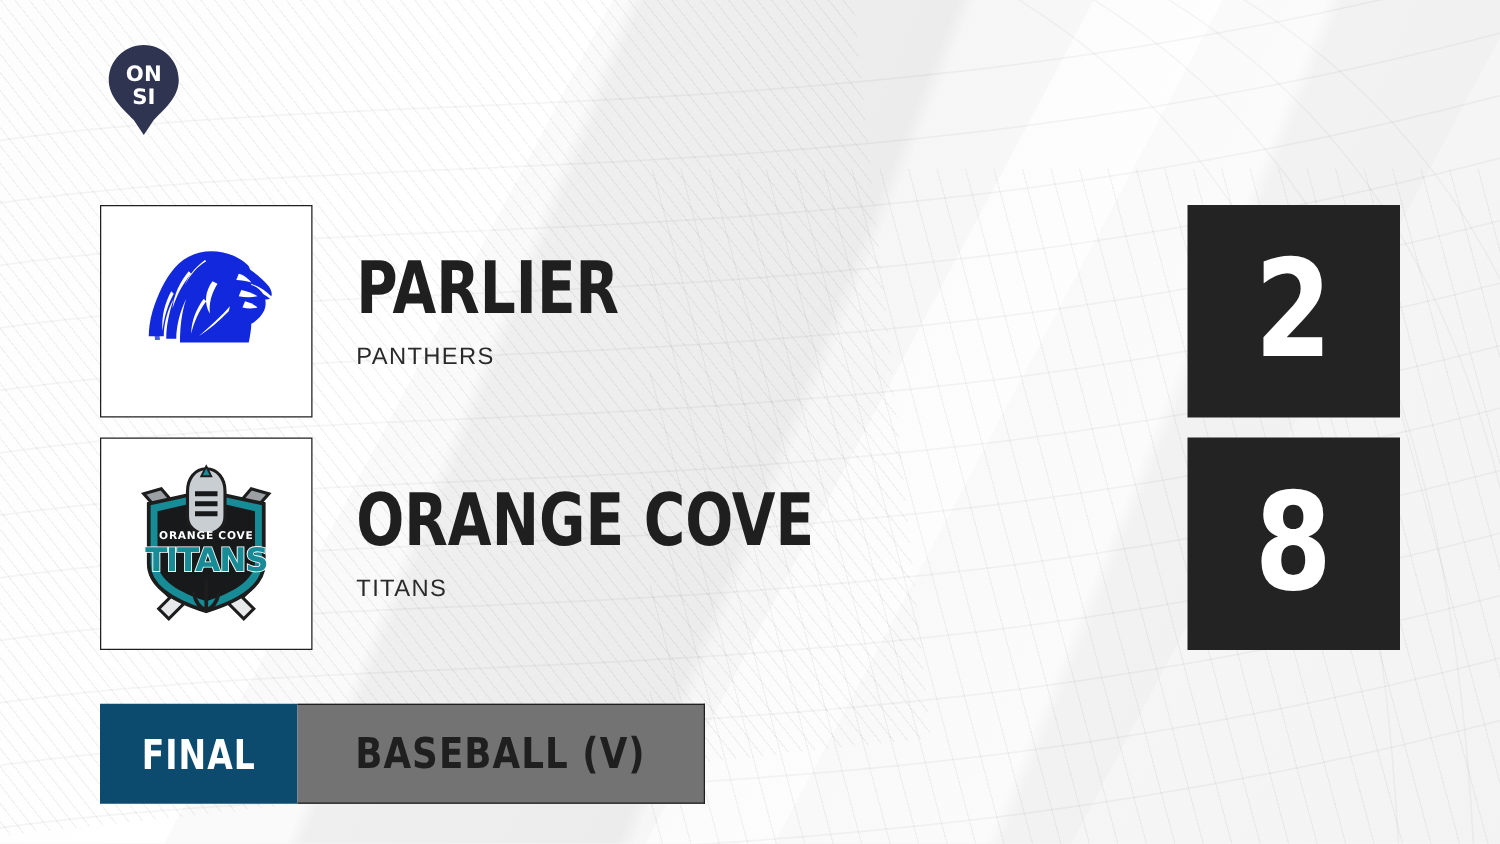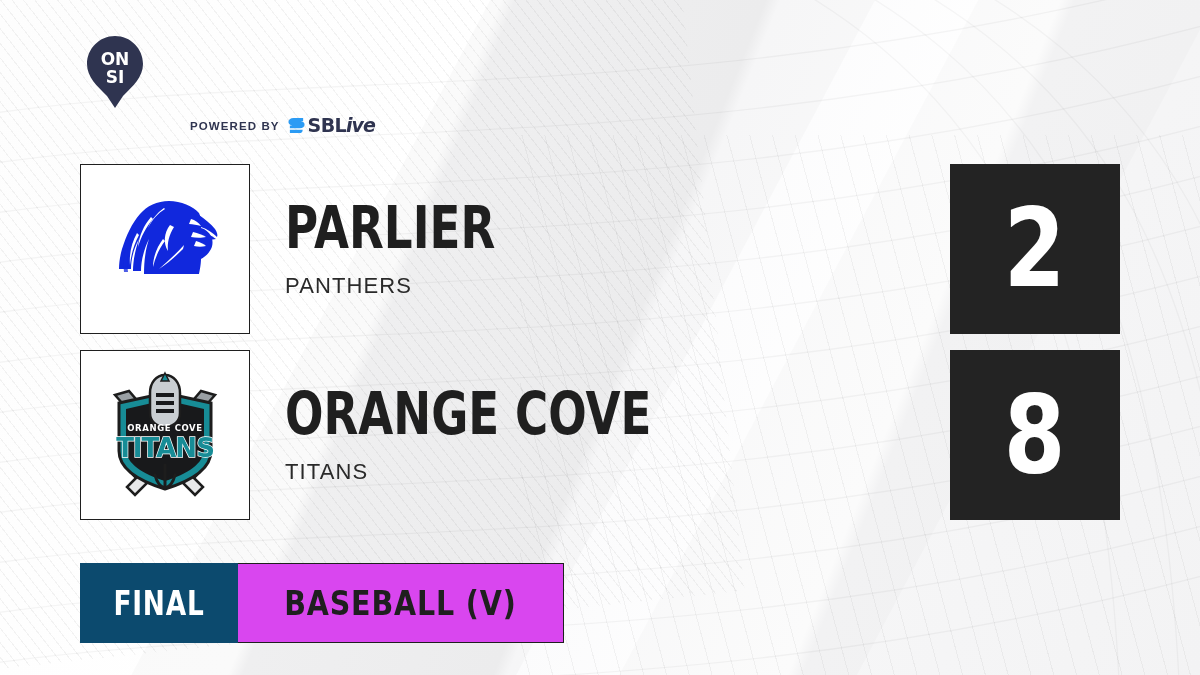--- a/index.html
+++ b/index.html
@@ -105,21 +105,21 @@
     font-size:58px;
     line-height:1;
     color:#1f1f1f;
     letter-spacing:0px;
     transform:scaleX(0.78);
     transform-origin:left center;
     white-space:nowrap;
   }
   .team-mascot{
     font-family:"Liberation Sans", sans-serif;
-    font-size:22px;
+    font-size:19px;
     letter-spacing:1.1px;
     color:#2a2a2a;
     margin-top:16px;
     white-space:nowrap;
   }
 
   .score-box{
     position:absolute; left:870px; top:0;
     width:170px; height:170px;
     background:#232323;
@@ -147,21 +147,21 @@
     padding:0 22px;
     min-width:148px;
   }
   .status-final span{
     font-family:"DejaVu Sans", sans-serif;
     font-weight:bold; font-size:33px; line-height:1;
     transform:scaleX(0.80); transform-origin:center;
     letter-spacing:1px;
   }
   .status-sport{
-    background:#d946ef;
+    background:#737373;
     border:1.5px solid #1f1f1f;
     border-left:none;
     display:flex; align-items:center; justify-content:center;
     padding:0 24px;
     min-width:300px;
   }
   .status-sport span{
     font-family:"DejaVu Sans", sans-serif;
     font-weight:bold; font-size:34px; line-height:1;
     color:#1f1f1f;
@@ -205,30 +205,20 @@
 
 <div id="brand">
   <div class="brand-row">
     <svg class="brand-pin" viewBox="0 0 62 76">
       <path d="M31 2 C15.5 2 3 14.5 3 30 C3 43 13 52 23 62 L31 74 L39 62 C49 52 59 43 59 30 C59 14.5 46.5 2 31 2 Z" fill="#2f3450"></path>
       <text x="31" y="31" text-anchor="middle" fill="#ffffff" font-family="DejaVu Sans, sans-serif" font-size="17" font-weight="bold">ON</text>
       <text x="31" y="49" text-anchor="middle" fill="#ffffff" font-family="DejaVu Sans, sans-serif" font-size="17" font-weight="bold">SI</text>
     </svg>
   </div>
 
-  <div class="powered-row">
-    <div class="powered-label">POWERED BY</div>
-    <div class="sblive-mark">
-      <svg class="sblive-s" viewBox="0 0 20 20">
-        <path d="M17 2 L7 2 C3.5 2 1.5 4 1.5 6.3 C1.5 8.4 3.2 9.6 5.6 9.9 L3 9.9 L3 13 L13.5 13 C16.5 13 18.5 11.2 18.5 9 C18.5 7 16.9 5.7 14.6 5.4 L17 5.4 Z" fill="#2b9bf4"></path>
-        <path d="M16.5 14.4 L3 14.4 L3 18 L13 18 C15.4 18 16.5 16.6 16.5 14.4 Z" fill="#2b9bf4"></path>
-      </svg>
-      <div class="sblive-word"><span>SBL</span><span class="ive">ive</span></div>
-    </div>
-  </div>
 </div>
 
 <div class="team-row" id="team-row-0">
 
   <div class="logo-box">
     <svg width="140" height="140" viewBox="0 0 140 140">
       <g fill="#1128dd">
         <path d="M104 34 C98 27 86 22 74 22 C62 22 52 27 45 35 C37 44 31 57 27 70
                  C25 77 24 84 24 90 L36 90 C36 80 39 69 44 60 C40 72 38 82 38 92
                  L46 92 C46 82 49 70 54 60 C50 72 49 84 49 95 L104 95

